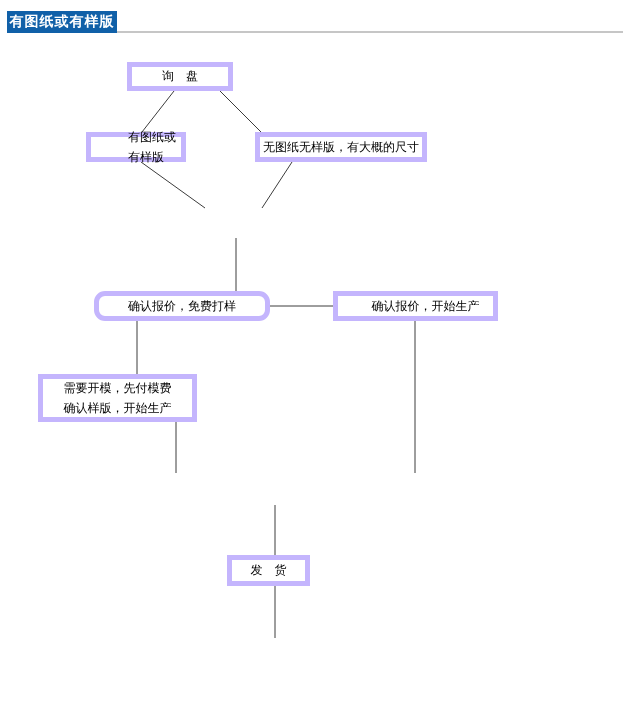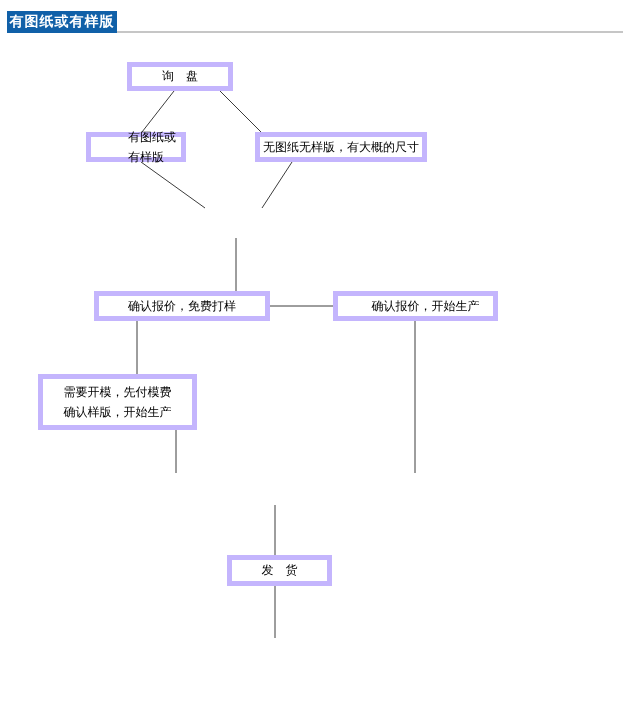--- a/index.html
+++ b/index.html
@@ -19,25 +19,25 @@
 
   .node {
     position:absolute; background:#ffffff; border:5px solid #c4b5fd;
     display:flex; align-items:center; justify-content:center; text-align:left;
     font-size:12px; color:#000000; white-space:pre-line; line-height:1.7;
   }
   .n-inquiry            { left:127px; top:62px;  width:106px; height:29px; }
   .n-has-drawings       { left:86px;  top:132px; width:100px; height:30px;padding-left:37px; }
   .n-no-drawings        { left:255px; top:132px; width:172px; height:30px; }
   .n-quote              { left:183px; top:208px; width:105px; height:30px; }
-  .n-confirm-sample     { left:94px;  top:291px; width:176px; height:30px; }
+  .n-confirm-sample     { left:94px;  top:291px; width:176px; height:30px;border-radius:11px; }
   .n-confirm-production { left:333px; top:291px; width:165px; height:30px;padding-left:20px; }
-  .n-mold               { left:38px;  top:374px; width:159px; height:56px; }
+  .n-mold               { left:38px;  top:374px; width:159px; height:48px; }
   .n-deposit            { left:153px; top:473px; width:285px; height:32px; }
-  .n-ship               { left:227px; top:555px; width:105px; height:31px; }
+  .n-ship               { left:227px; top:555px; width:83px; height:31px; }
   .n-feedback           { left:207px; top:638px; width:151px; height:34px; }
 </style>
 </head>
 <body>
 
 <div class="page">
 
   <div class="header-tab">
     <span>有图纸或有样版</span>
   </div>

